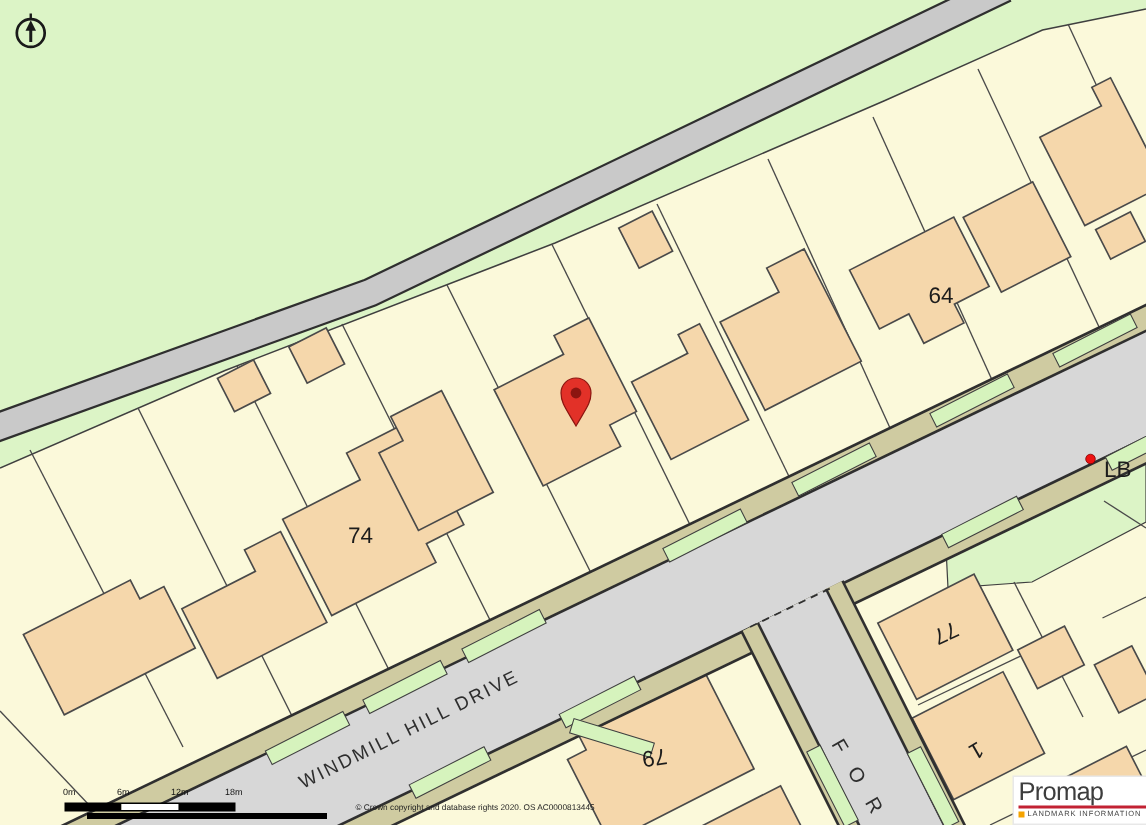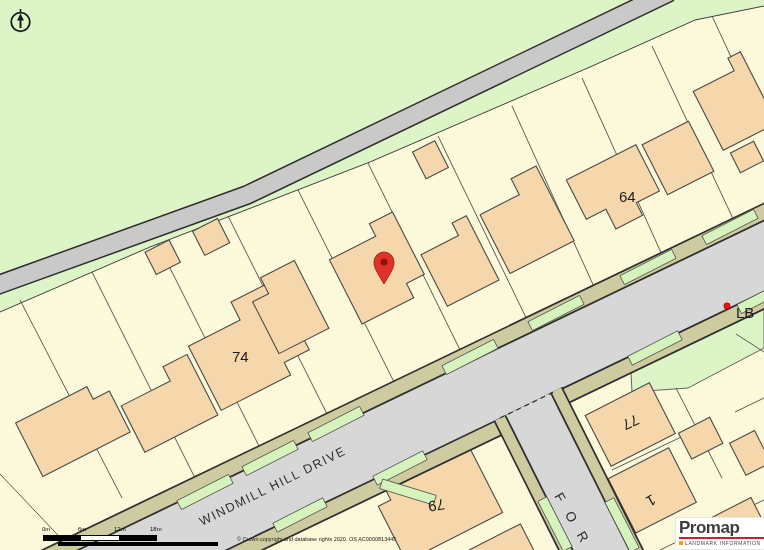--- a/index.html
+++ b/index.html
@@ -19,21 +19,21 @@
   #scalebar .lab{position:absolute;top:0;}
   #scalebar .bar1{position:absolute;left:1px;top:9px;width:112px;height:4px;border:0.5px solid #000;display:flex;}
   #scalebar .seg{height:100%;flex:1;}
   #scalebar .segb{background:#000;} #scalebar .segw{background:#fff;}
   #scalebar .bar2{position:absolute;left:16px;top:16px;width:160px;height:4px;background:#000;}
   
   #attrib{position:absolute;left:237px;top:536px;font-size:5.5px;color:#222;white-space:nowrap;}
   
   #logo{position:absolute;left:676px;top:518px;width:86px;height:28px;background:#fff;
         padding:1px 3px 2px 3px;box-shadow:0 0 0 1px #e8e8e8;}
-  #logo .brand{font-size:17px;font-weight:bold;color:#3d3d3d;line-height:17px;letter-spacing:-0.5px;}
+  #logo .brand{font-size:17px;font-weight:normal;color:#3d3d3d;line-height:17px;letter-spacing:-0.5px;}
   #logo .rule{height:2px;background:#c22233;margin:1px 0 1px 0;}
   #logo .tag{font-size:5px;color:#444;letter-spacing:0.6px;display:flex;align-items:center;gap:2px;}
   #logo .dot{width:4px;height:4px;background:#f5a300;display:inline-block;}
 </style>
 </head>
 <body>
 
 <div id="stage">
 
   <svg width="764" height="550" viewBox="0 0 764 550">

